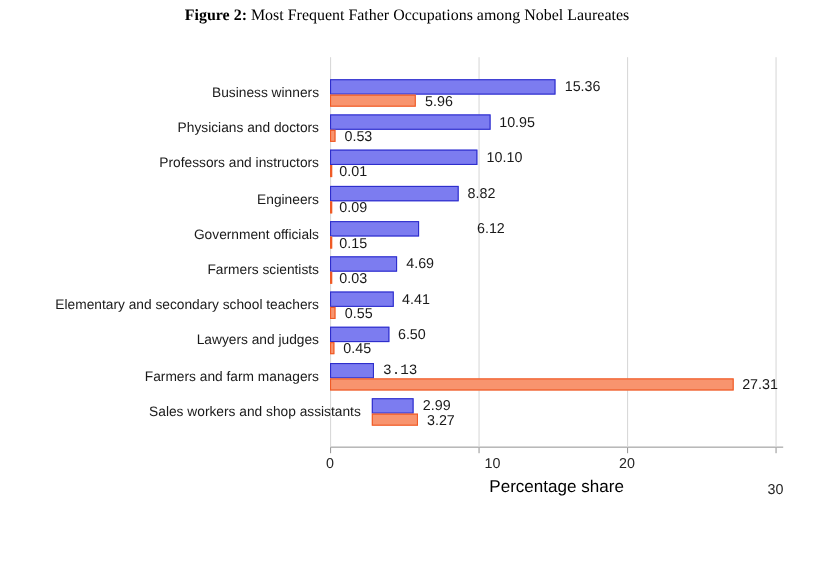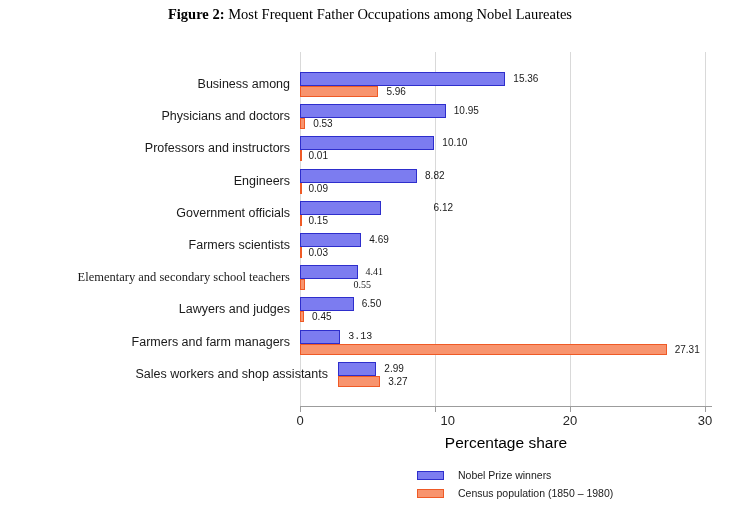--- a/index.html
+++ b/index.html
@@ -27,21 +27,21 @@
     font-size:15.5px;color:#000000;
   }
   .bar-row{position:absolute;left:0;width:740px;height:25px;}
   .cat-label{
     position:absolute;left:0;top:0;width:290px;height:25px;line-height:25px;
     text-align:right;font-size:12.5px;color:#1a1a1a;white-space:nowrap;
   }
   .bar{position:absolute;box-sizing:border-box;}
   .bar.s0{top:0;height:14px;}
   .bar.s1{top:14px;height:11px;}
-  .val-label{position:absolute;font-size:10px;color:#1a1a1a;white-space:nowrap;}
+  .val-label{position:absolute;font-size:13px;color:#1a1a1a;white-space:nowrap;}
   .val-label.s0{top:1px;line-height:12px;}
   .val-label.s1{top:14px;line-height:11px;}
   #legend{position:absolute;left:417px;top:466px;}
   .legend-item{display:flex;align-items:center;height:18px;}
   .legend-swatch{width:25px;height:7px;box-sizing:content-box;border:1px solid;}
   .legend-label{margin-left:14px;font-size:10.5px;color:#1a1a1a;}
 </style>
 </head>
 <body>
 
@@ -53,21 +53,21 @@
 
   <div id="plot">
       <div class="gridline" style="left: 0px; background: rgb(217, 217, 217);"></div>
       <div class="gridline" style="left: 135px; background: rgb(217, 217, 217);"></div>
       <div class="gridline" style="left: 270px; background: rgb(217, 217, 217);"></div>
       <div class="gridline" style="left: 405px; background: rgb(217, 217, 217);"></div>
     </div>
 
   <div id="rows">
       <div class="bar-row" style="top: 72px;">
-        <div class="cat-label">Business among</div>
+        <div class="cat-label">Business winners</div>
         <div class="bar s0" style="left: 300px; width: 205.36px; background: rgb(124, 124, 240); border: 1px solid rgb(46, 46, 204);"></div>
         <div class="val-label s0" style="left: 513.36px;">15.36</div>
         <div class="bar s1" style="left: 300px; width: 78.46px; background: rgb(248, 148, 110); border: 1px solid rgb(239, 90, 38);"></div>
         <div class="val-label s1" style="left: 386.46px;">5.96</div>
       </div>
       <div class="bar-row" style="top: 104.2px;">
         <div class="cat-label">Physicians and doctors</div>
         <div class="bar s0" style="left: 300px; width: 145.825px; background: rgb(124, 124, 240); border: 1px solid rgb(46, 46, 204);"></div>
         <div class="val-label s0" style="left: 453.825px;">10.95</div>
         <div class="bar s1" style="left: 300px; width: 5.155px; background: rgb(248, 148, 110); border: 1px solid rgb(239, 90, 38);"></div>
@@ -94,26 +94,26 @@
         <div class="bar s1" style="left: 300px; width: 0.5px; background: rgb(248, 148, 110); border: 1px solid rgb(239, 90, 38);"></div>
         <div class="val-label s1" style="left: 308.5px;">0.15</div>
       </div>
       <div class="bar-row" style="top: 233px;">
         <div class="cat-label">Farmers scientists</div>
         <div class="bar s0" style="left: 300px; width: 61.315px; background: rgb(124, 124, 240); border: 1px solid rgb(46, 46, 204);"></div>
         <div class="val-label s0" style="left: 369.315px;">4.69</div>
         <div class="bar s1" style="left: 300px; width: 0.5px; background: rgb(248, 148, 110); border: 1px solid rgb(239, 90, 38);"></div>
         <div class="val-label s1" style="left: 308.5px;">0.03</div>
       </div>
-      <div class="bar-row" style="top: 265.2px; font-family: Liberation Serif, serif;">
+      <div class="bar-row" style="top: 265.2px;">
         <div class="cat-label">Elementary and secondary school teachers</div>
         <div class="bar s0" style="left: 300px; width: 57.535px; background: rgb(124, 124, 240); border: 1px solid rgb(46, 46, 204);"></div>
         <div class="val-label s0" style="left: 365.535px;">4.41</div>
         <div class="bar s1" style="left: 300px; width: 5.425px; background: rgb(248, 148, 110); border: 1px solid rgb(239, 90, 38);"></div>
-        <div class="val-label s1" style="left: 313.425px; margin-left: 40px;">0.55</div>
+        <div class="val-label s1" style="left: 313.425px;">0.55</div>
       </div>
       <div class="bar-row" style="top: 297.4px;">
         <div class="cat-label">Lawyers and judges</div>
         <div class="bar s0" style="left: 300px; width: 53.755px; background: rgb(124, 124, 240); border: 1px solid rgb(46, 46, 204);"></div>
         <div class="val-label s0" style="left: 361.755px;">6.50</div>
         <div class="bar s1" style="left: 300px; width: 4.075px; background: rgb(248, 148, 110); border: 1px solid rgb(239, 90, 38);"></div>
         <div class="val-label s1" style="left: 312.075px;">0.45</div>
       </div>
       <div class="bar-row" style="top: 329.6px;">
         <div class="cat-label">Farmers and farm managers</div>
@@ -132,29 +132,19 @@
     </div>
 
   <div id="axis">
       <div class="axis-tick" style="left: 300px; background: rgb(156, 156, 156);"></div>
       <div class="tick-label" style="left: 300px;">0</div>
       <div class="axis-tick" style="left: 435px; background: rgb(156, 156, 156);"></div>
       <div class="tick-label" style="left: 435px; text-align: right;">10</div>
       <div class="axis-tick" style="left: 570px; background: rgb(156, 156, 156);"></div>
       <div class="tick-label" style="left: 570px;">20</div>
       <div class="axis-tick" style="left: 705px; background: rgb(156, 156, 156);"></div>
-      <div class="tick-label" style="left: 705px;">30</div>
+      <div class="tick-label" style="left: 705px; margin-top: 24px;">30</div>
     </div>
 
   <div class="x-label">Percentage share</div>
 
-  <div id="legend">
-      <div class="legend-item">
-        <div class="legend-swatch" style="background: rgb(124, 124, 240); border-color: rgb(46, 46, 204);"></div>
-        <div class="legend-label">Nobel Prize winners</div>
-      </div>
-      <div class="legend-item">
-        <div class="legend-swatch" style="background: rgb(248, 148, 110); border-color: rgb(239, 90, 38);"></div>
-        <div class="legend-label">Census population (1850 – 1980)</div>
-      </div>
-    </div>
 
 </div>
 
 </body></html>

